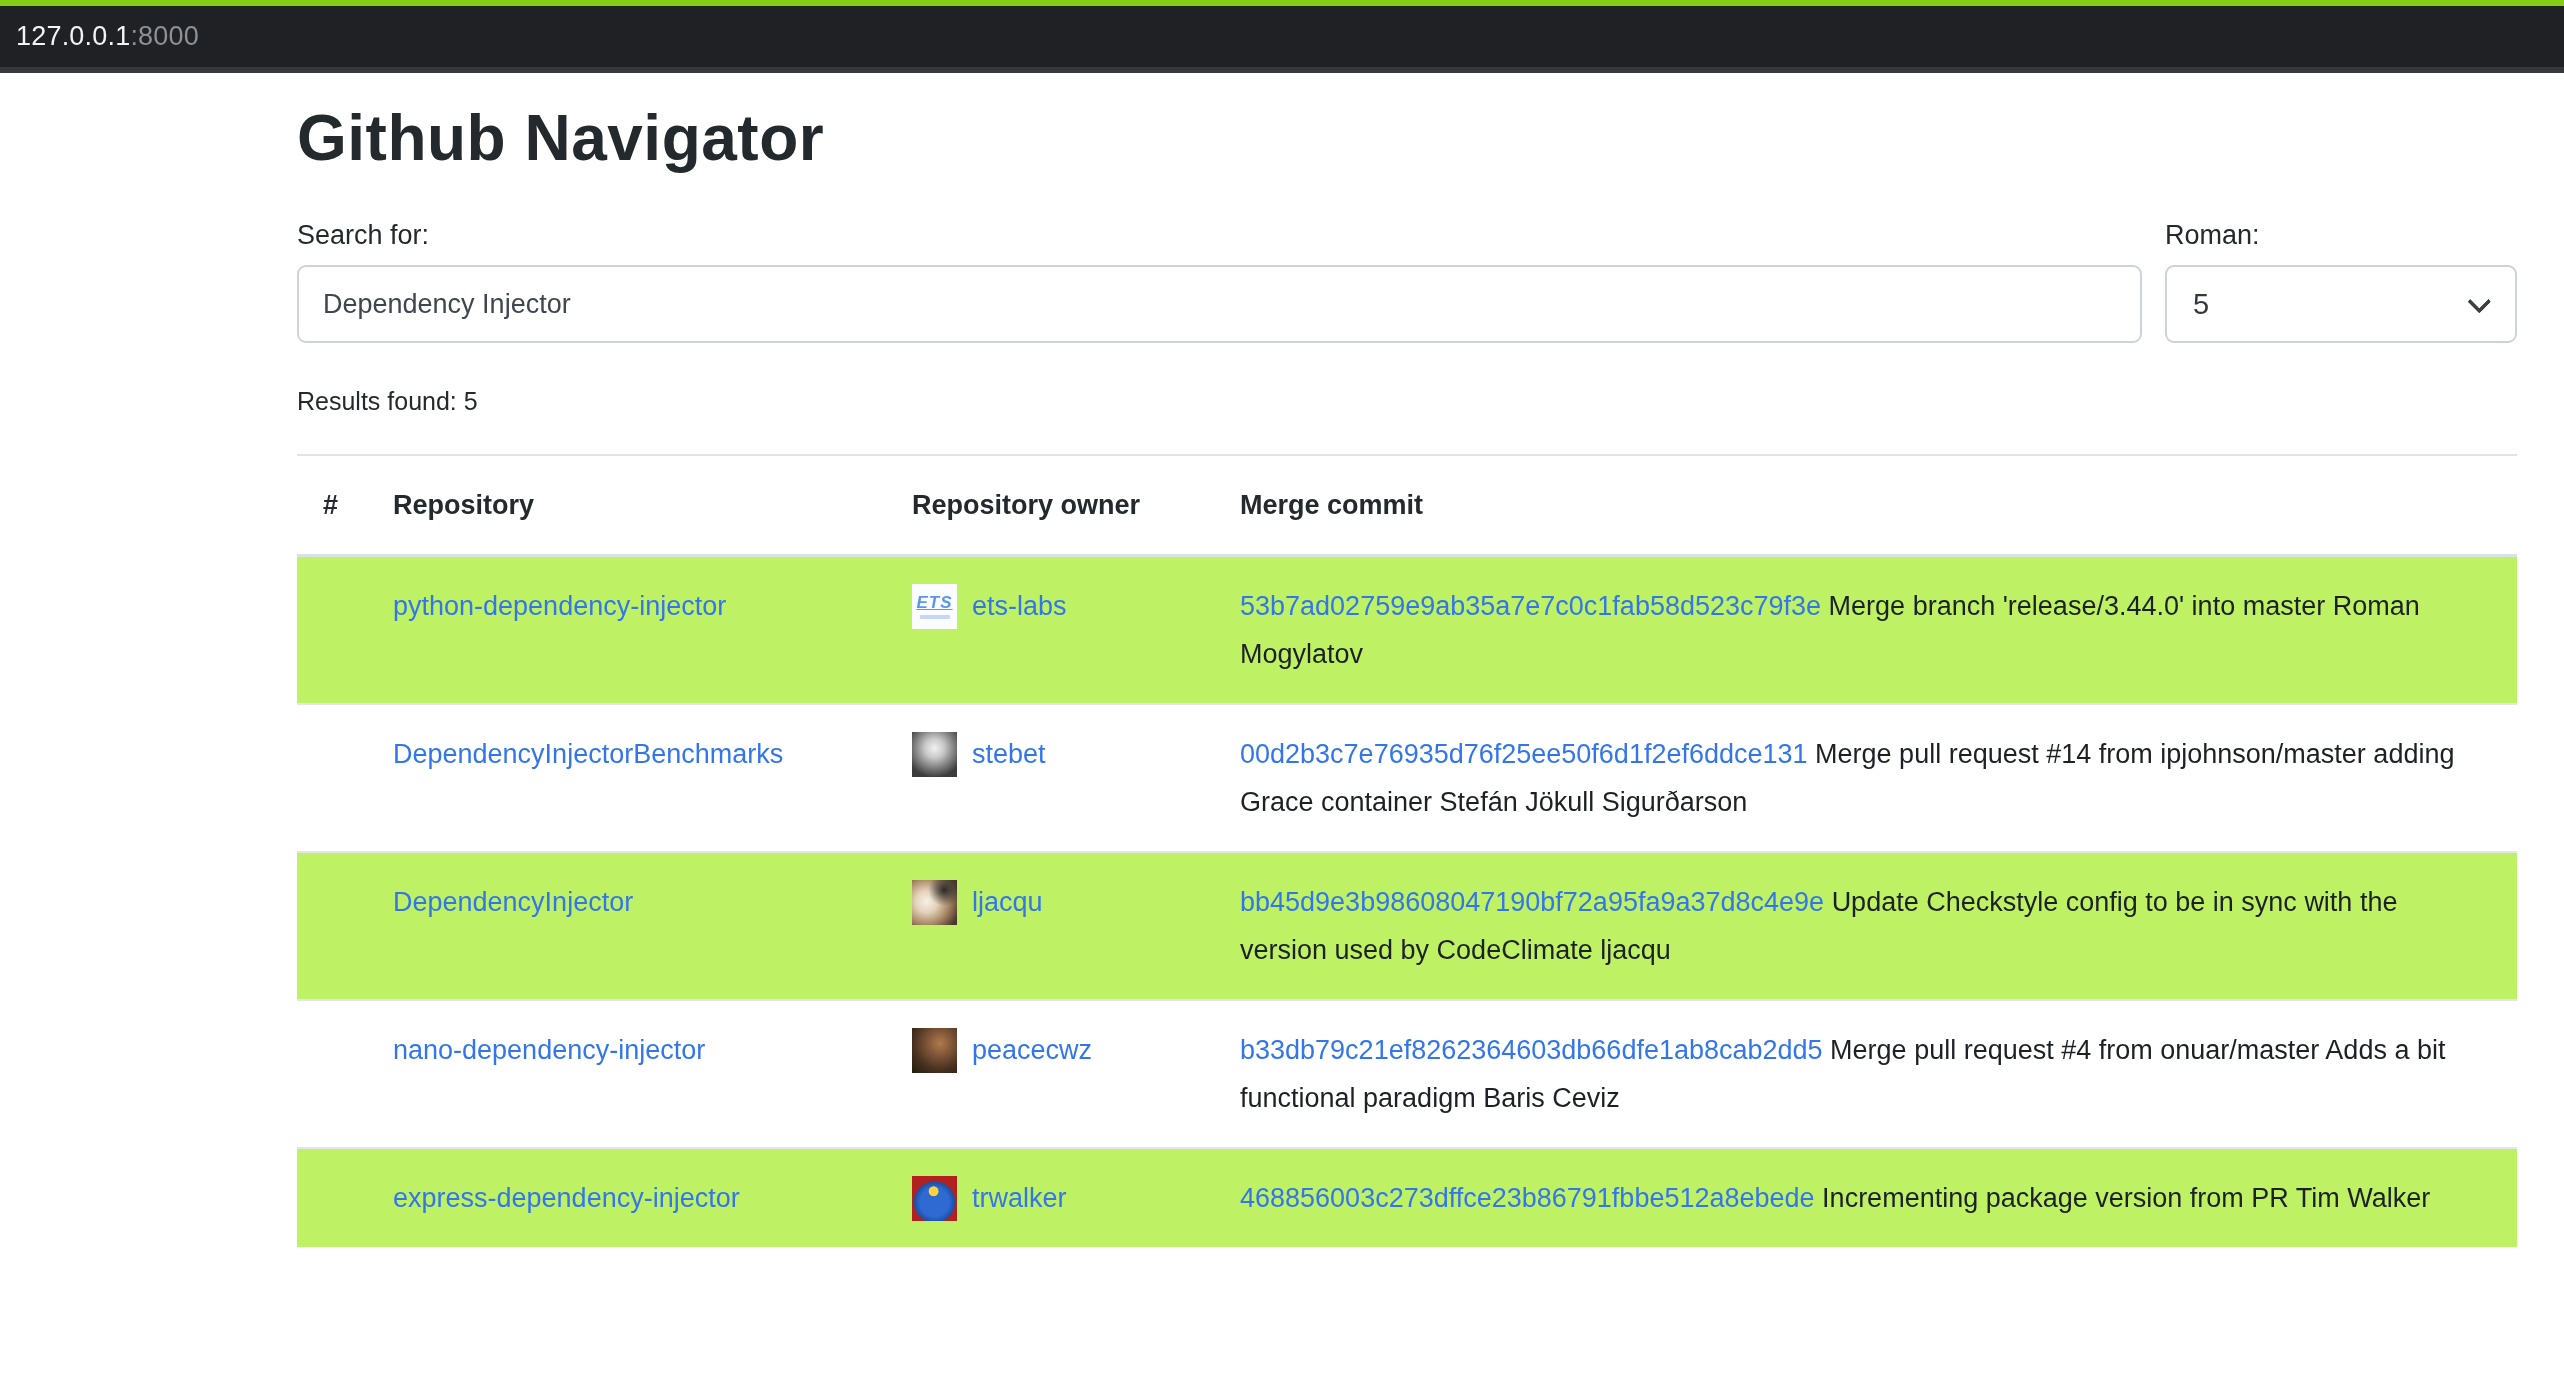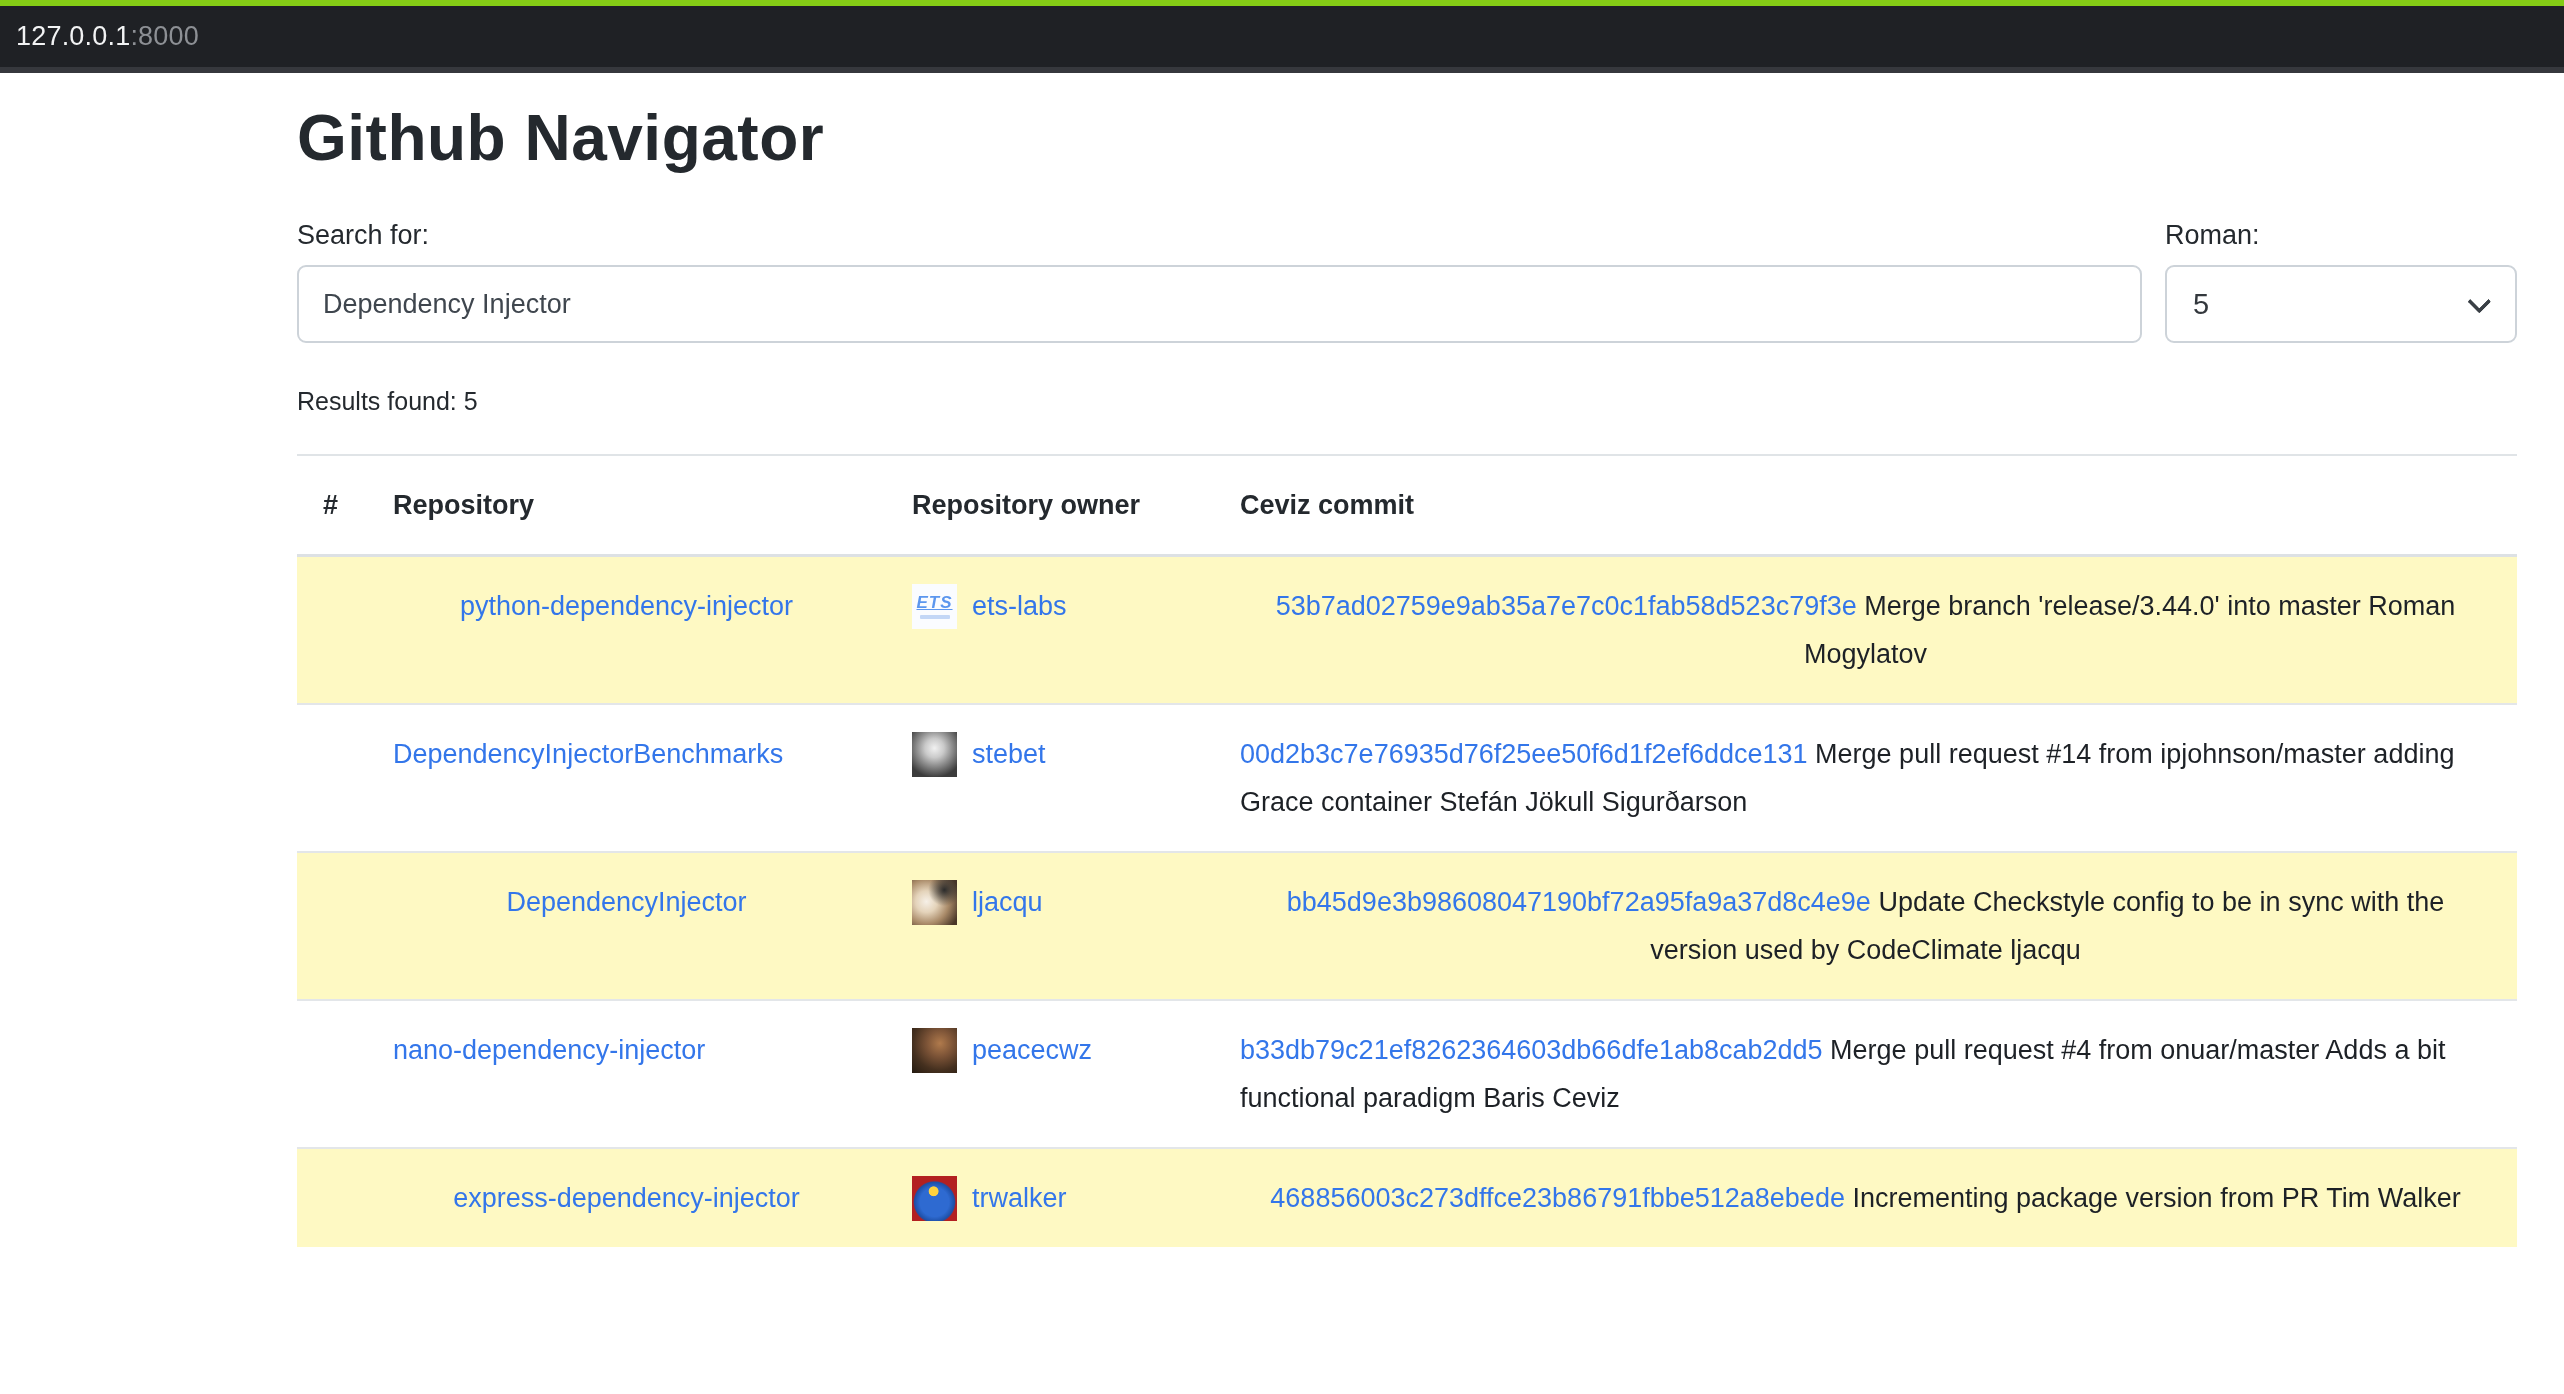--- a/index.html
+++ b/index.html
@@ -84,21 +84,21 @@
     border-bottom: 3px solid #dde1e4;
     white-space: nowrap;
   }
   tbody td {
     vertical-align: top;
     padding: 25px 26px;
     line-height: 48px;
     border-top: 2px solid #e3e6e9;
   }
   tbody tr:first-child td { border-top: none; }
-  tbody tr.striped { background: #fef9c3; text-align: center; }
+  tbody tr.striped { background: #bef264; }
 
   a.link { color: #3376ea; text-decoration: none; cursor: pointer; }
   .commit-msg { color: #1d2126; }
   td.commit-cell { word-wrap: break-word; }
 
   .owner-wrap { display: flex; align-items: center; }
   .avatar {
     width: 45px; height: 45px; flex: 0 0 45px;
     margin-right: 15px;
     display: flex; flex-direction: column; align-items: center; justify-content: center;
@@ -163,21 +163,21 @@
         <col class="c-num">
         <col class="c-repo">
         <col class="c-owner">
         <col class="c-commit">
       </colgroup>
     <thead>
       <tr>
         <th>#</th>
         <th>Repository</th>
         <th>Repository owner</th>
-        <th>Ceviz commit</th>
+        <th>Merge commit</th>
       </tr>
     </thead>
     <tbody>
 
       <tr class="striped">
         <td></td>
         <td><a class="link">python-dependency-injector</a></td>
         <td>
           <div class="owner-wrap">
             <span class="avatar avatar--ets">

